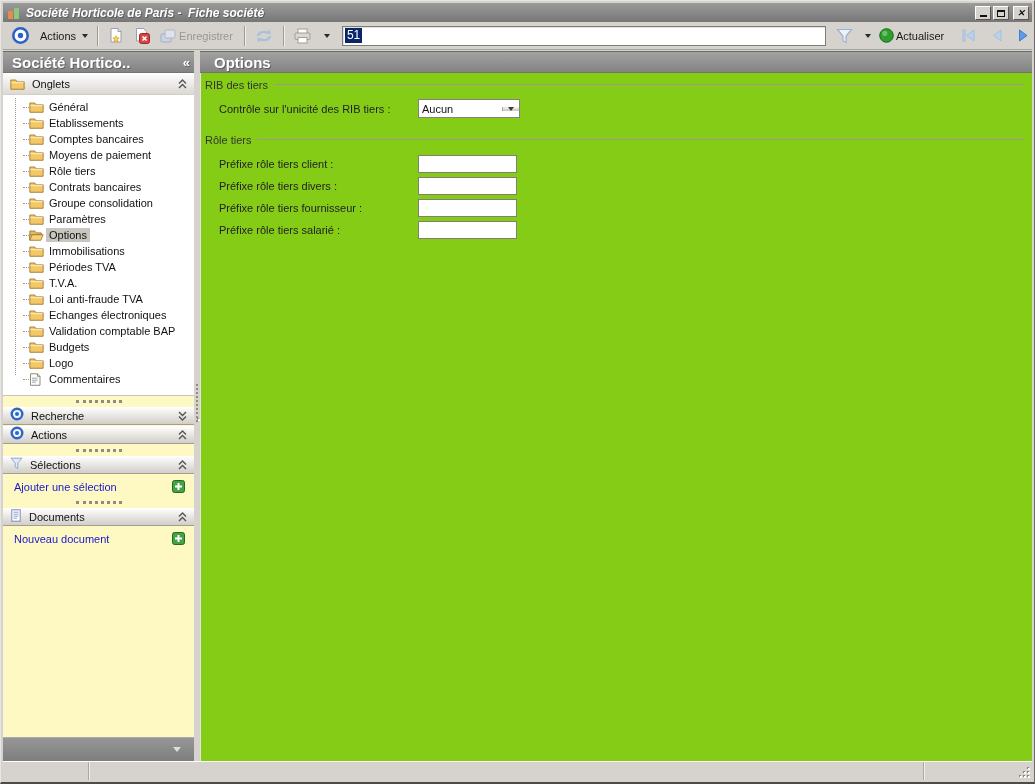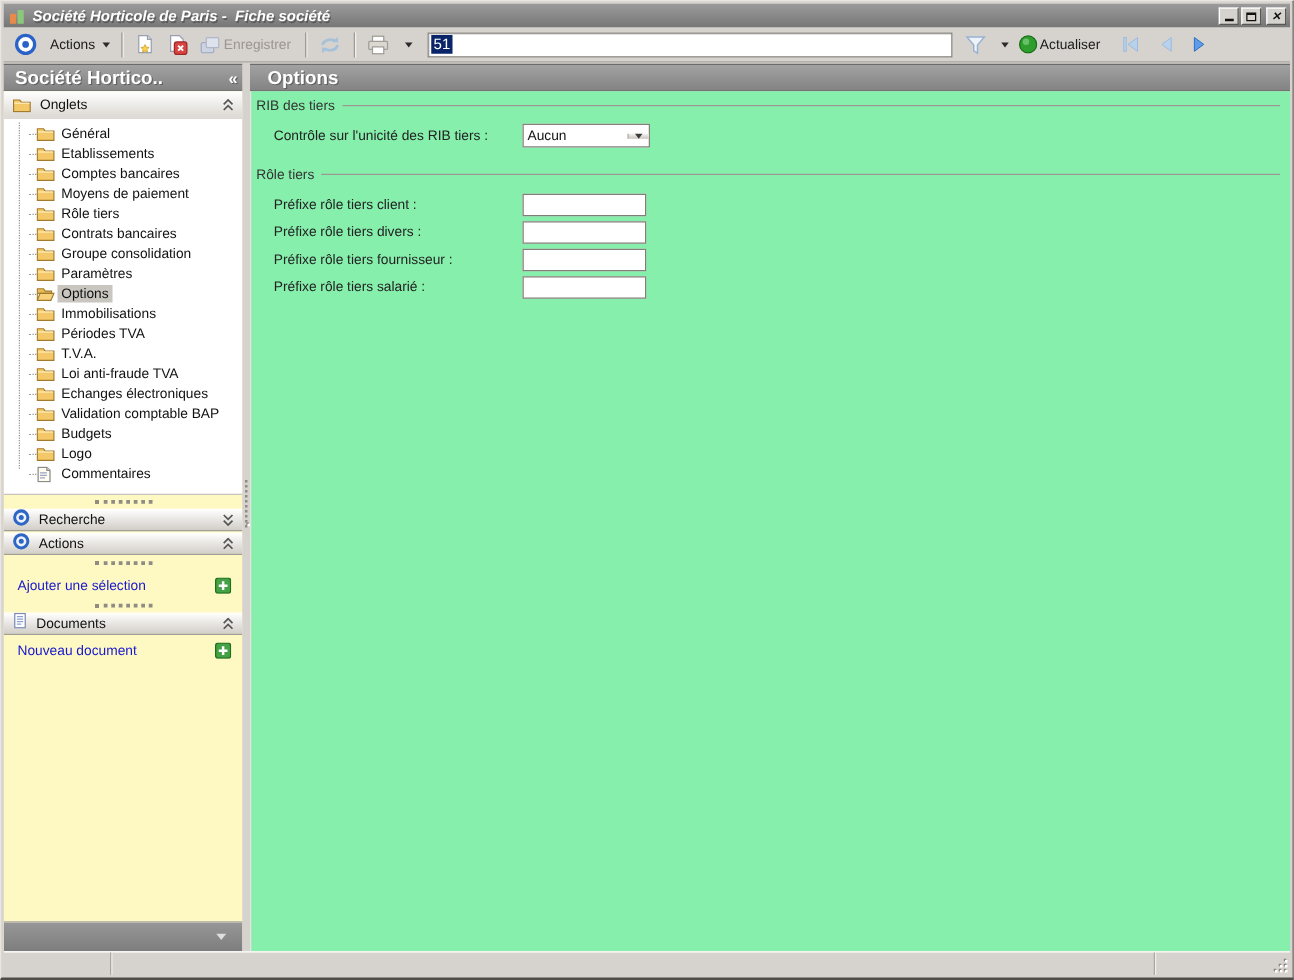--- a/index.html
+++ b/index.html
@@ -30,21 +30,21 @@
 
   
   .toolbar{position:absolute;top:21px;left:2px;right:2px;height:28px;background:#d6d2ce;
            border-bottom:1px solid #a9a59f;display:flex;align-items:center;padding:0 4px}
   .tbtn{height:24px;display:flex;align-items:center;justify-content:center;padding:0 4px;flex:none}
   .tlbl{font-size:11px;color:#1a1a1a;margin:0 2px;white-space:nowrap}
   .tlbl.dis{color:#9a968f}
   .caret{width:0;height:0;border-left:3px solid transparent;border-right:3px solid transparent;
          border-top:4px solid #2a2a2a;margin-left:4px}
   .tsep{width:1px;height:20px;background:#9d9993;box-shadow:1px 0 0 #f2f0ed;margin:0 5px;flex:none}
-  .record-box{width:420px;height:20px;background:#fff;border:1px solid #807c76;
+  .record-box{width:484px;height:20px;background:#fff;border:1px solid #807c76;
               box-shadow:inset 1px 1px 0 rgba(0,0,0,.12);margin-left:8px;margin-right:6px;
               display:flex;align-items:center;padding:0 2px;font-size:12px;flex:none}
   .sel-text{background:#0a246a;color:#fff;padding:0 2px;line-height:15px}
   .navgrp{display:flex;align-items:center;gap:4px;margin-left:6px}
 
   
   .hdr{position:absolute;top:50px;height:22px;color:#fff;font-weight:bold;font-size:15px;
        background:linear-gradient(#a2a2a2,#838383);border-top:1px solid #6b6b6b;
        border-bottom:1px solid #747474;display:flex;align-items:center;
        text-shadow:1px 1px 0 rgba(70,70,70,.6);white-space:nowrap;overflow:hidden}
@@ -85,21 +85,21 @@
                display:flex;align-items:center}
   .lt-caret{margin-left:auto;margin-right:13px;width:0;height:0;
             border-left:4px solid transparent;border-right:4px solid transparent;
             border-top:5px solid #dedede}
 
   
   .vsplit{position:absolute;left:193px;top:50px;width:6px;bottom:21px;background:#d6d2ce}
   .vsplit .grip{position:absolute;top:333px;left:2px;height:38px;border-left:2px dotted #8f8b85}
 
   
-  .main{position:absolute;left:199px;top:72px;right:2px;bottom:21px;background:#86efac;
+  .main{position:absolute;left:199px;top:72px;right:2px;bottom:21px;background:#84cc16;
         border-left:1px solid #e6e3de;padding:4px 6px 0 4px;overflow:hidden}
   .fgroup{margin-bottom:11px}
   .gcap{display:flex;align-items:center;height:15px}
   .gcap-text{font-size:11px;color:#333;margin:0 6px 0 0;white-space:nowrap}
   .gline{flex:1;height:1px;background:#9c9892;margin-right:2px}
   .gfields{padding-top:7px}
   .frow{position:relative;height:22px}
   .flabel{position:absolute;left:14px;top:4px;font-size:11px;color:#222;white-space:nowrap}
   .finput{position:absolute;left:213px;top:1px;width:99px;height:18px;border:1px solid #817d77;
           background:#fff;font:11px "Liberation Sans",sans-serif;padding:0 2px}
@@ -503,20 +503,36 @@
       </span>
     </div>
 
   </div>
 
   <div class="hsplit">
           <span class="dots"></span>
         </div>
 
   <div class="spanel">
+    <div class="phead">
+      <span class="picon">
+        
+        <svg width="13" height="13" viewBox="0 0 13 13">
+                <path d="M1 1.2h11L7.8 6v5.6L5.2 10V6z" fill="#e2eaf6" stroke="#93a9cc"></path>
+              </svg>
+        
+      </span>
+      <span class="plabel">Sélections</span>
+      <span class="pchev">
+        <svg width="9" height="10" viewBox="0 0 9 10">
+                <path d="M1 4.5L4.5 1 8 4.5M1 9L4.5 5.5 8 9" fill="none" stroke="#555" stroke-width="1.4"></path>
+              </svg>
+
+      </span>
+    </div>
     <div class="plink-row">
       <a class="plink">Ajouter une sélection</a>
       <span class="padd">
         <svg width="13" height="13" viewBox="0 0 13 13">
                 <rect x=".5" y=".5" width="12" height="12" rx="2" fill="#44a244" stroke="#1f6e1f"></rect>
                 <path d="M6.5 3v7M3 6.5h7" stroke="#fff" stroke-width="2"></path>
               </svg>
       </span>
     </div>
   </div>

